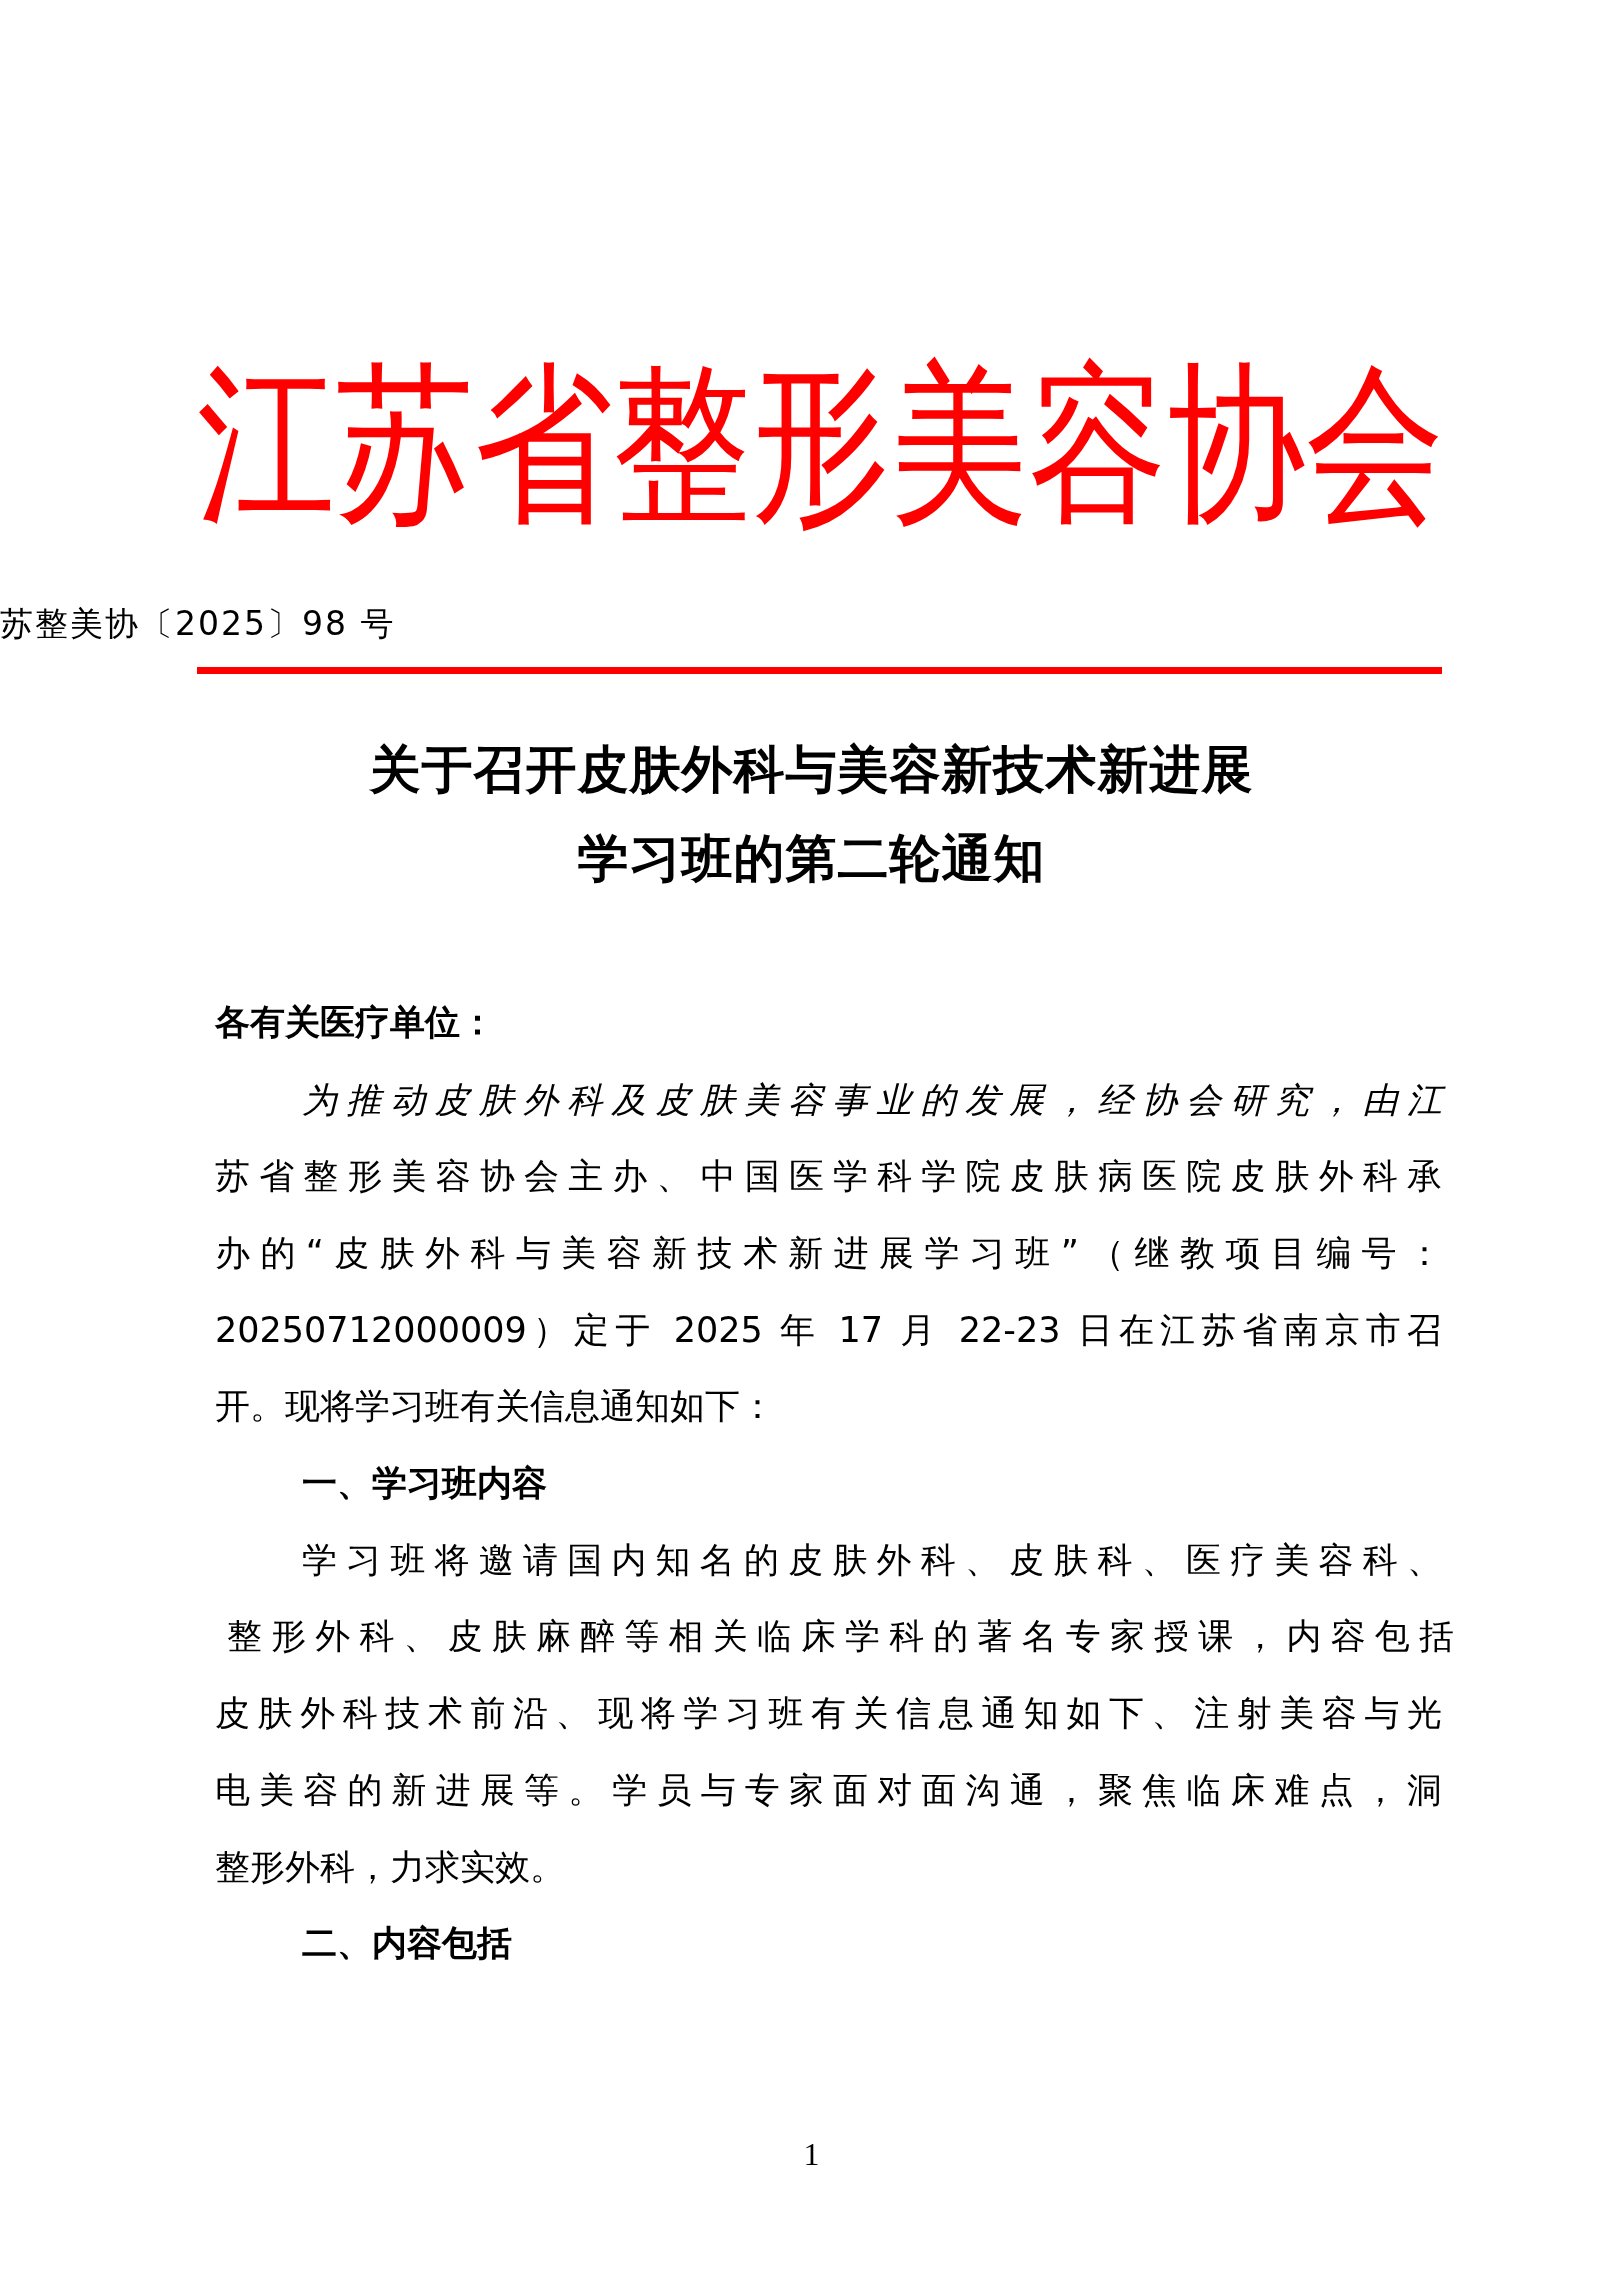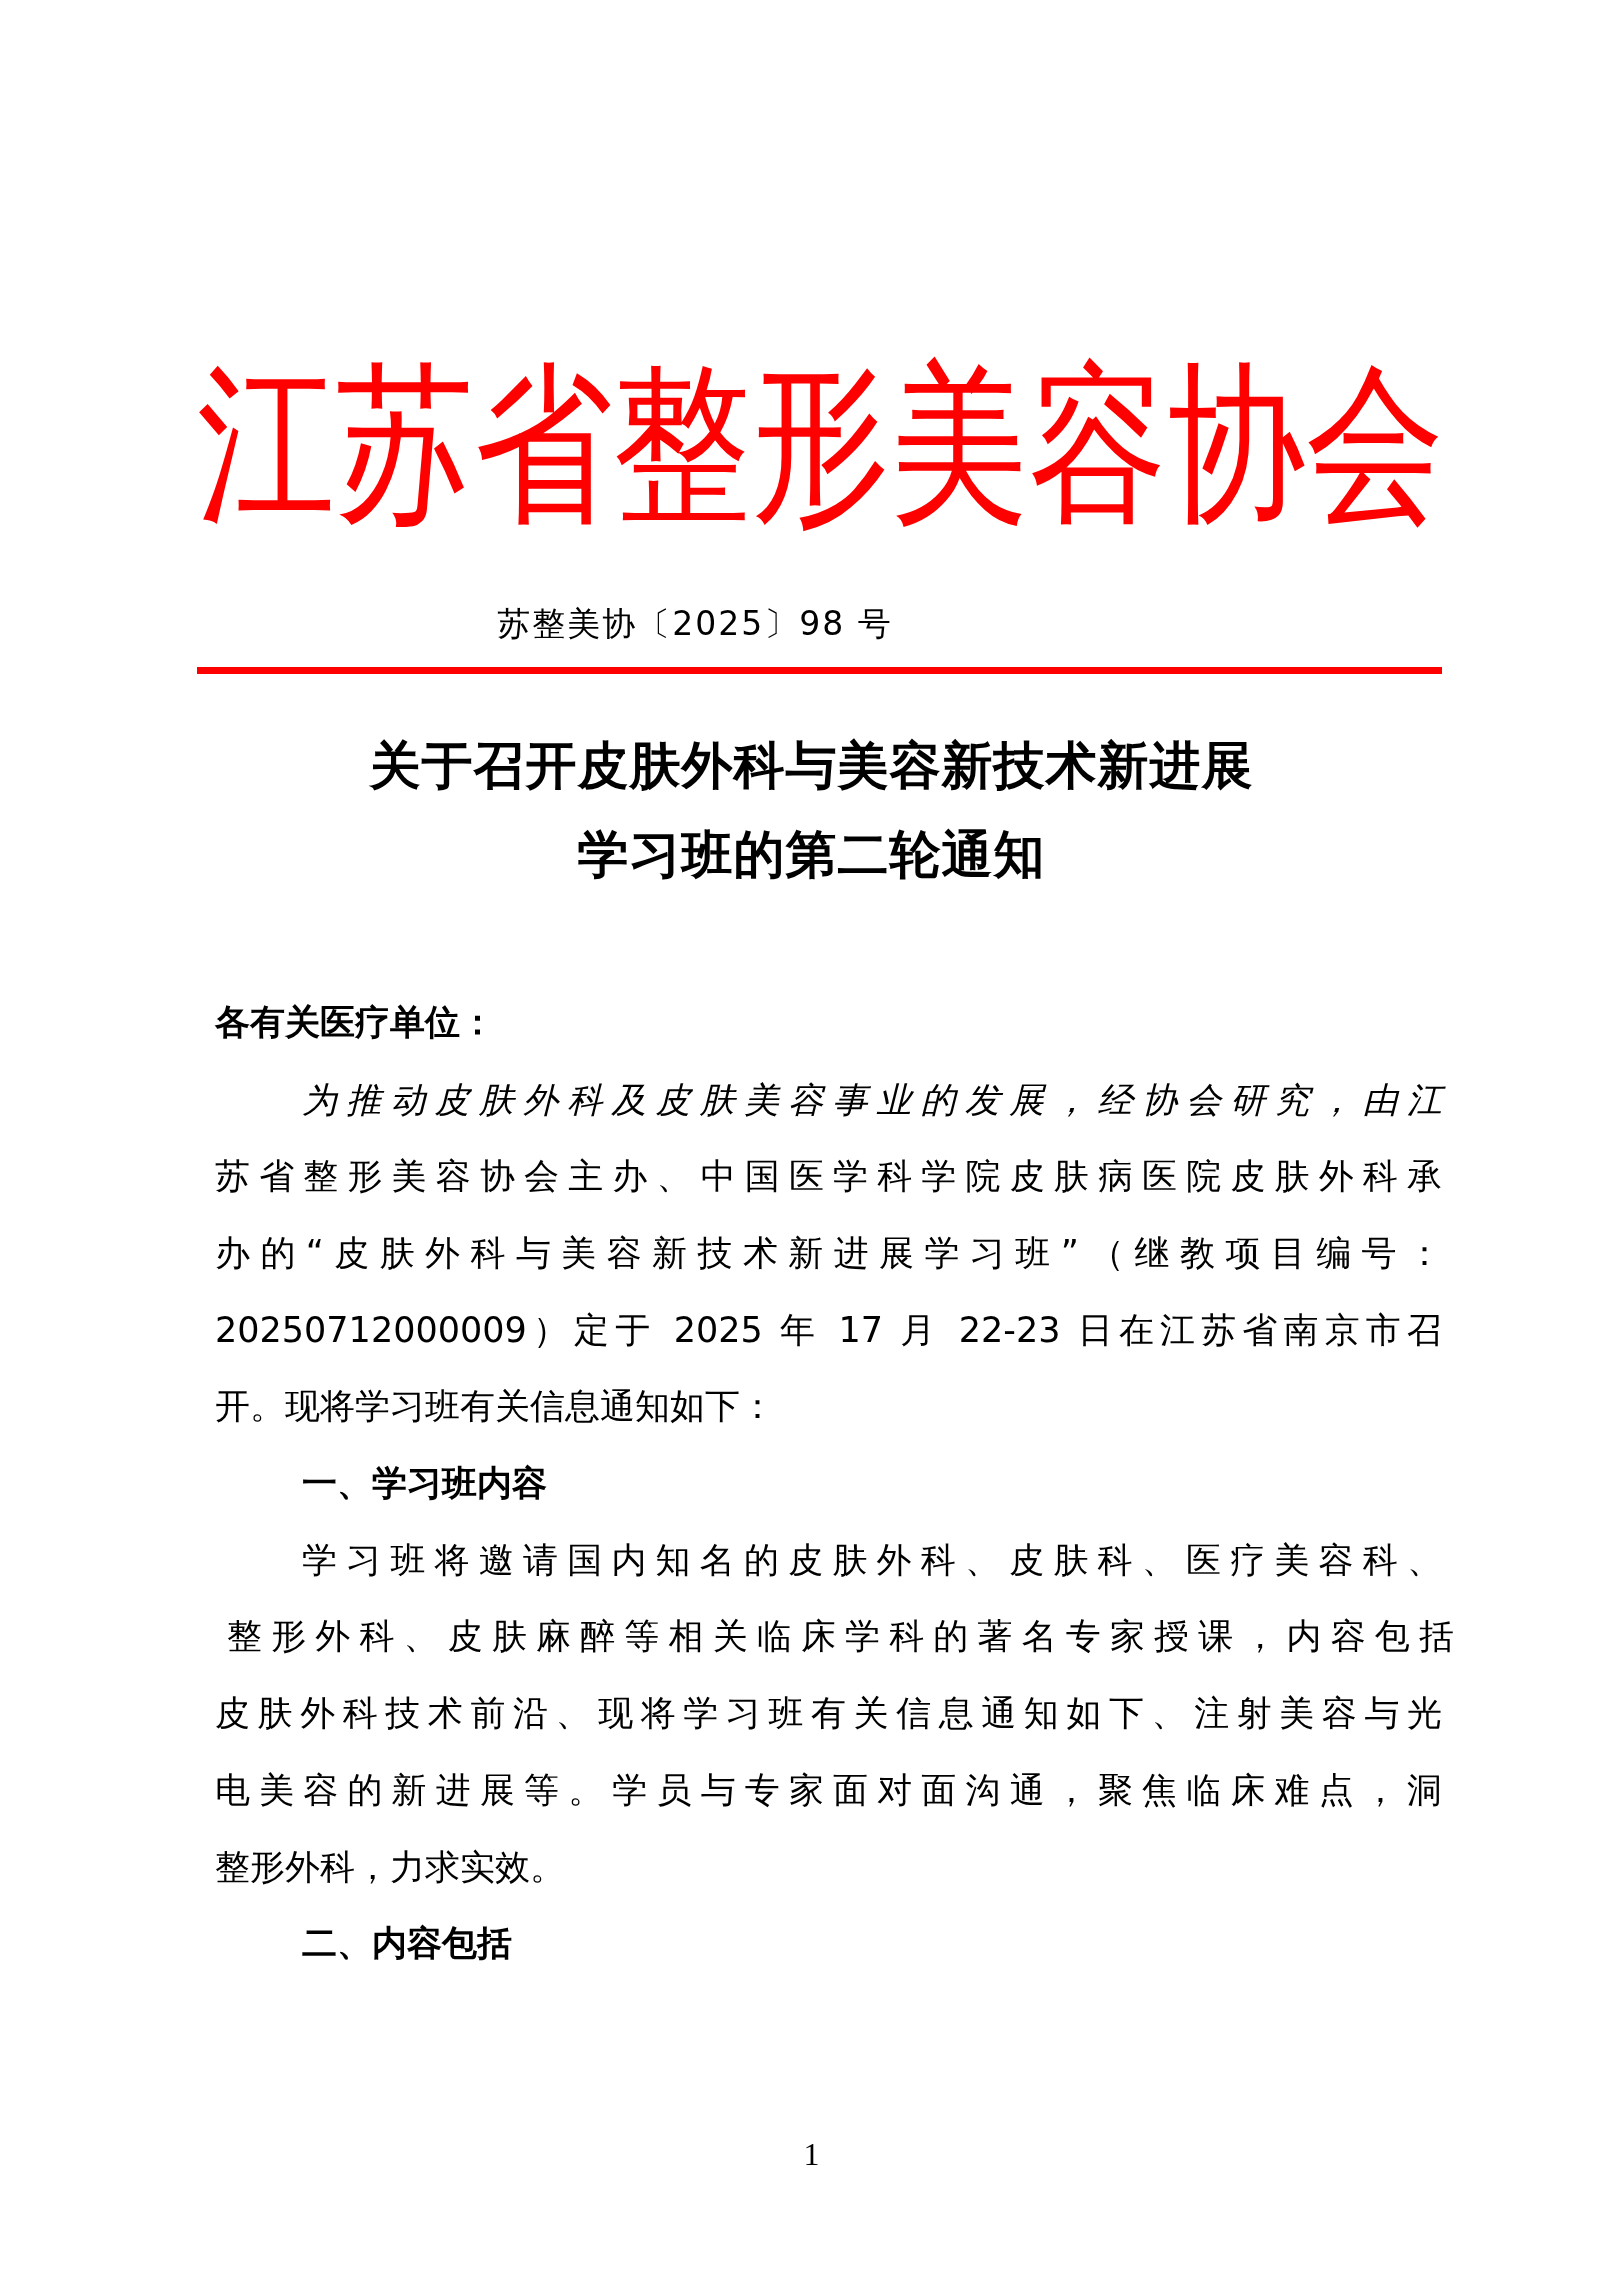--- a/index.html
+++ b/index.html
@@ -6,28 +6,28 @@
     body { width: 1623px; height: 2295px; position: relative; overflow: hidden;
            font-family: "DejaVu Serif", "Liberation Serif", serif; color: #000; }
     .page { position: absolute; left: 0; top: 0; width: 1623px; height: 2295px; background: #fff; }
 
     .masthead { position: absolute; left: 197px; top: 348px; width: 1247px; height: 194px;
                 display: flex; justify-content: space-between; align-items: center; }
     .masthead span { color: #ff0000; font-family: "DejaVu Sans", "Liberation Sans", sans-serif;
                      font-size: 138px; line-height: 194px; display: inline-block;
                      transform: scaleY(1.25); font-weight: normal; }
 
-    .doc-number { position: absolute; left: 0; width: 1390px; top: 601px; text-align: center;
+    .doc-number { position: absolute; left: 0; width: 1390px; top: 601px; 
                   font-family: "DejaVu Sans", "Liberation Sans", sans-serif;
                   font-size: 33px; line-height: 46px; letter-spacing: 2px; }
 
     .red-rule { position: absolute; left: 197px; top: 667px; width: 1245px; height: 6.6px; background: #ff0000; }
 
     .title { position: absolute; left: 0; width: 1623px; text-align: center;
-             font-family: Liberation Mono, monospace; font-weight: bold;
+             font-family: Liberation Serif, serif; font-weight: bold;
              font-size: 51px; line-height: 72px; letter-spacing: 1px; }
     .title.l1 { top: 734px; }
     .title.l2 { top: 823px; }
 
     .body-line { position: absolute; left: 215px; width: 1227px; white-space: nowrap;
                  font-family: "DejaVu Sans", "Liberation Sans", sans-serif;
                  font-size: 35px; line-height: 51px; }
     .body-line.justify { text-align: justify; text-align-last: justify; }
     .body-line.indent { left: 302px; width: 1140px; }
     .bold { font-weight: bold; }

